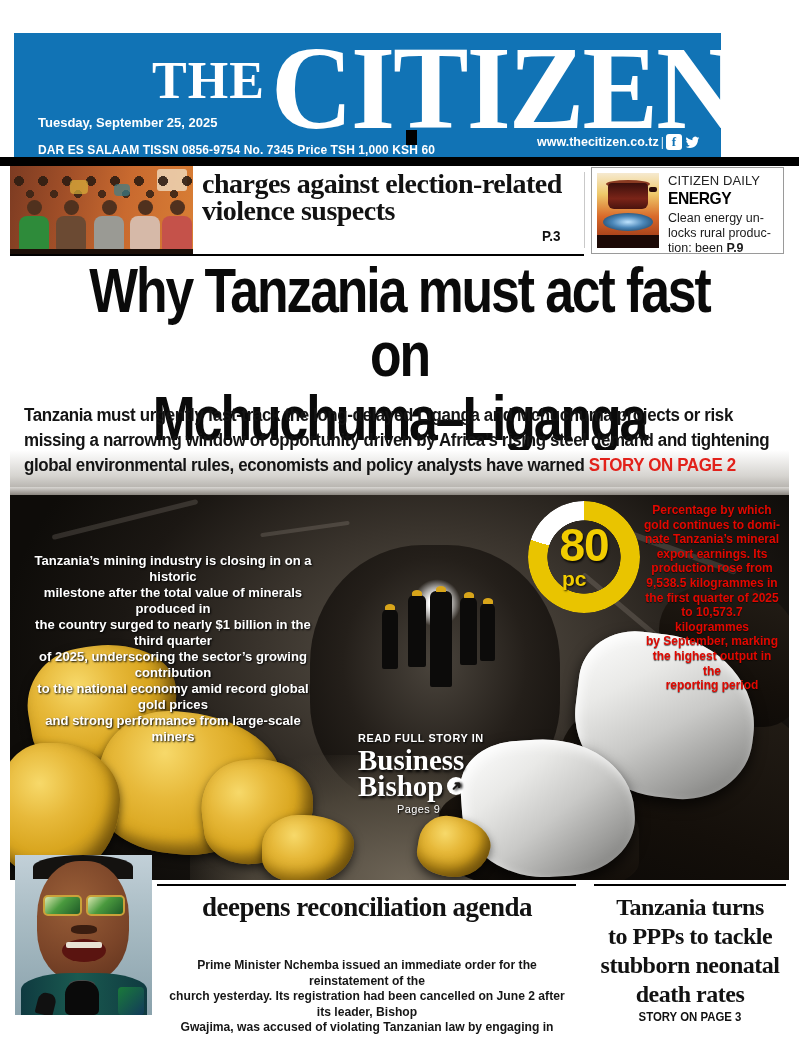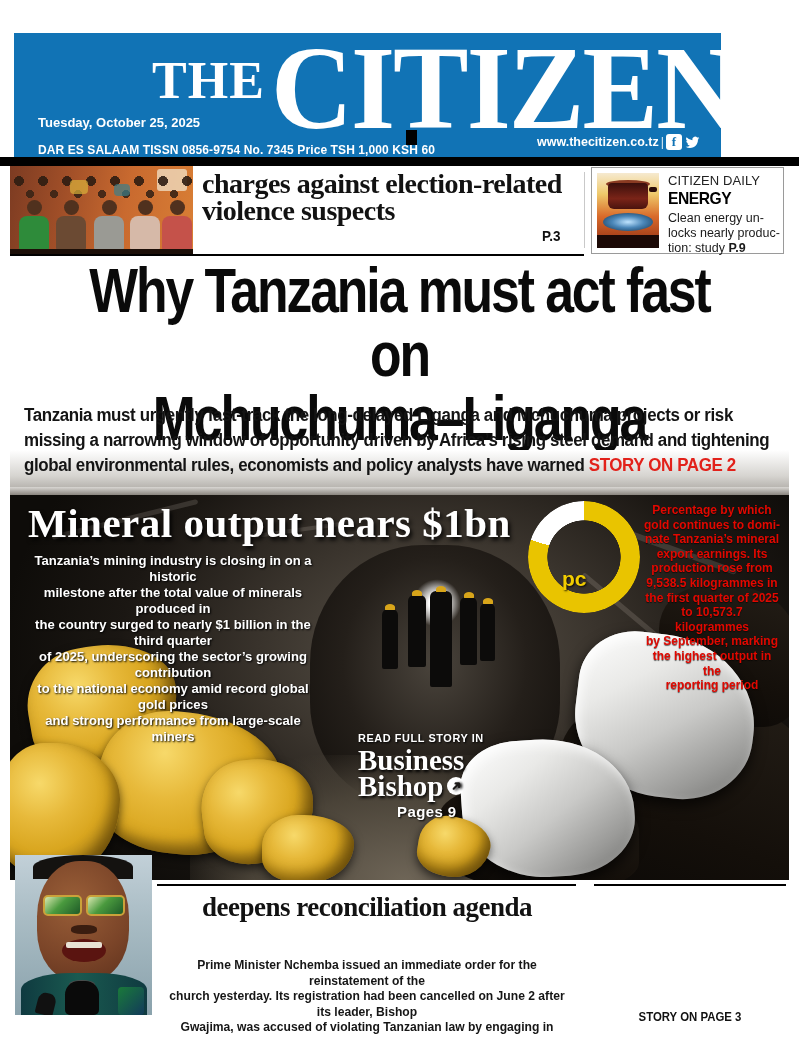--- a/index.html
+++ b/index.html
@@ -95,21 +95,21 @@
   .nug { position:absolute; background:radial-gradient(circle at 35% 30%,#f7d96a 0%,#e7b93a 30%,#d9a61f 55%,#8f6a12 90%); border-radius:42% 58% 55% 45% / 50% 45% 62% 38%; box-shadow:inset -6px -8px 14px rgba(60,40,0,.55), 0 4px 10px rgba(0,0,0,.6); }
   .crystal { position:absolute; background:linear-gradient(145deg,#ffffff 0%,#e9e9e7 30%,#c9c9c7 55%,#9a9a98 80%,#6f6f6d 100%); border-radius:32% 55% 40% 50%; box-shadow:inset 4px 6px 12px rgba(255,255,255,.8), 0 6px 14px rgba(0,0,0,.7); }
   .coal { position:absolute; background:linear-gradient(200deg,#241e17 0%,#140f0a 60%,#0a0806 100%); border-radius:30% 45% 25% 40%; }
 
   #promo { position:absolute; left:348px; top:245px; color:#fff; }
   #promo-kicker { font-size:11.5px; font-weight:700; letter-spacing:0.6px; transform:scaleX(.95); transform-origin:left; text-shadow:1px 1px 2px #000; }
   #promo-brand { font-family:"Liberation Serif","DejaVu Serif",serif; font-weight:700; font-size:29px; line-height:26px; margin-top:3px; text-shadow:1px 2px 3px #000; }
   #promo-brand .row { display:flex; align-items:center; gap:4px; }
   .arrow-circle { width:18px; height:18px; border-radius:50%; background:#fff; color:#1c1a18; font-size:13px; line-height:18px; text-align:center; font-weight:700; }
   .arrow-circle span { display:inline-block; transform:rotate(-45deg); }
-  #promo-pages { font-size:15px; font-weight:700; margin-top:4px; letter-spacing:0.4px; text-shadow:1px 1px 2px #000;padding-left:39px; }
+  #promo-pages { font-size:11px; font-weight:400; margin-top:4px; letter-spacing:0.4px; text-shadow:1px 1px 2px #000;padding-left:39px; }
 
   
   #gwajima { position:absolute; left:15px; top:855px; width:137px; height:160px; overflow:hidden; z-index:6;
     background:linear-gradient(180deg,#c2d0d8 0%,#a9bcc4 40%,#8aa2ac 100%); }
   #gwajima .hair { position:absolute; left:18px; top:0; width:100px; height:24px; background:#141210; border-radius:50% 50% 0 0; }
   #gwajima .face { position:absolute; left:22px; top:6px; width:92px; height:120px; background:radial-gradient(circle at 40% 35%,#9a5f38 0%,#7a4428 60%,#5e311c 100%); border-radius:46% 46% 42% 42%; }
   #gwajima .glasses { position:absolute; left:28px; top:40px; width:82px; height:21px; display:flex; gap:4px; }
   #gwajima .lens { flex:1; height:100%; background:linear-gradient(135deg,#d9e8b0 0%,#4a9a3e 45%,#1e5a28 100%); border:2px solid #caa23a; border-radius:5px; }
   #gwajima .stache { position:absolute; left:56px; top:70px; width:26px; height:9px; background:#3a1d10; border-radius:40%; }
   #gwajima .mouth { position:absolute; left:47px; top:84px; width:44px; height:23px; background:#5a1410; border-radius:50%; }
@@ -134,21 +134,21 @@
 <body>
 
 <div id="page">
 
   <div id="masthead">
     <div id="logo" class="serif">
       <span class="the">THE</span>
       <span class="citizen">CITIZEN</span>
     </div>
     <div id="reg-mark"></div>
-    <div id="mast-date">Tuesday, October 25, 2025</div>
+    <div id="mast-date">Tuesday, September 25, 2025</div>
     <div id="mast-info">DAR ES SALAAM  TISSN 0856-9754    No. 7345    Price TSH 1,000 KSH 60</div>
     <div id="mast-right">
       <span>www.thecitizen.co.tz</span>
       <span class="pipe">|</span>
       <span class="fb">f</span>
       <span class="tw">
         <svg width="17" height="15" viewBox="0 0 24 24">
             <path fill="#ffffff" d="M23 5c-.8.4-1.7.6-2.6.8A4.5 4.5 0 0 0 22.4 3c-.9.5-1.9.9-2.9 1.1a4.5 4.5 0 0 0-7.7 4.1A12.8 12.8 0 0 1 2.5 3.6a4.5 4.5 0 0 0 1.4 6 4.4 4.4 0 0 1-2-.5v.1a4.5 4.5 0 0 0 3.6 4.4 4.6 4.6 0 0 1-2 .1 4.5 4.5 0 0 0 4.2 3.1A9 9 0 0 1 1 18.6a12.7 12.7 0 0 0 6.9 2c8.3 0 12.8-6.9 12.8-12.8v-.6c.9-.6 1.6-1.4 2.3-2.2z"></path>
           </svg>
       </span>
@@ -198,21 +198,21 @@
       <div class="rim"></div>
         <div class="pot"></div>
       <div class="handle"></div>
         <div class="ring"></div>
       <div class="base"></div>
     </div>
     <div id="bd-text">
       <div id="bd-kicker">CITIZEN DAILY</div>
       <div id="bd-section">ENERGY</div>
       <div id="bd-teaser">
-        <span>Clean energy un-locks nearly produc-tion: study</span>
+        <span>Clean energy un-locks rural produc-tion: been</span>
         <b>P.9</b>
       </div>
     </div>
   </div>
 
   <div id="lead-headline">
     <span class="squish">Why Tanzania must act fast on</span>
     <span class="squish">Mchuchuma–Liganga projects</span>
   </div>
 
@@ -258,33 +258,33 @@
     <div class="crystal" style="left:565px;top:148px;width:180px;height:162px;transform:rotate(7deg)"></div>
     <div class="crystal" style="left:452px;top:252px;width:172px;height:138px;transform:rotate(-4deg)"></div>
 
     <div class="nug" style="left:18px;top:158px;width:150px;height:122px;transform:rotate(-10deg)"></div>
     <div class="nug" style="left:88px;top:226px;width:182px;height:142px;transform:rotate(6deg)"></div>
     <div class="nug" style="left:-14px;top:256px;width:124px;height:134px"></div>
     <div class="nug" style="left:192px;top:272px;width:112px;height:104px;transform:rotate(-7deg)"></div>
     <div class="nug" style="left:252px;top:328px;width:92px;height:68px"></div>
     <div class="nug" style="left:408px;top:330px;width:72px;height:60px;transform:rotate(9deg)"></div>
 
-    <div id="feature-headline" class="serif">Mineral output nears $1bn</div>
 
     <div id="feature-intro">
       <div>Tanzania’s mining industry is closing in on a historic</div>
       <div>milestone after the total value of minerals produced in</div>
       <div>the country surged to nearly $1 billion in the third quarter</div>
       <div>of 2025, underscoring the sector’s growing contribution</div>
       <div>to the national economy amid record global gold prices</div>
       <div>and strong performance from large-scale miners</div>
     </div>
 
     <div id="donut">
       <div class="ring"></div>
+      <div id="stat-value">80</div>
       <div id="stat-unit">pc</div>
     </div>
 
     <div id="stat-note">
       <div>Percentage by which</div>
       <div>gold continues to domi-</div>
       <div>nate Tanzania’s mineral</div>
       <div>export earnings. Its</div>
       <div>production rose from</div>
       <div>9,538.5 kilogrammes in</div>
@@ -332,15 +332,21 @@
     <div>deepens reconciliation agenda</div>
   </div>
 
   <div id="church-body">
     <span class="squish">Prime Minister Nchemba issued an immediate order for the reinstatement of the</span>
     <span class="squish">church yesterday. Its registration had been cancelled on June 2 after its leader, Bishop</span>
     <span class="squish">Gwajima, was accused of violating Tanzanian law by engaging in political rhetoric from</span>
 
   </div>
 
+  <div id="neo-headline" class="serif">
+    <div>Tanzania turns</div>
+    <div>to PPPs to tackle</div>
+    <div>stubborn neonatal</div>
+    <div>death rates</div>
+  </div>
   <div id="neo-cta">STORY ON PAGE 3</div>
 
 </div>
 
 </body></html>

